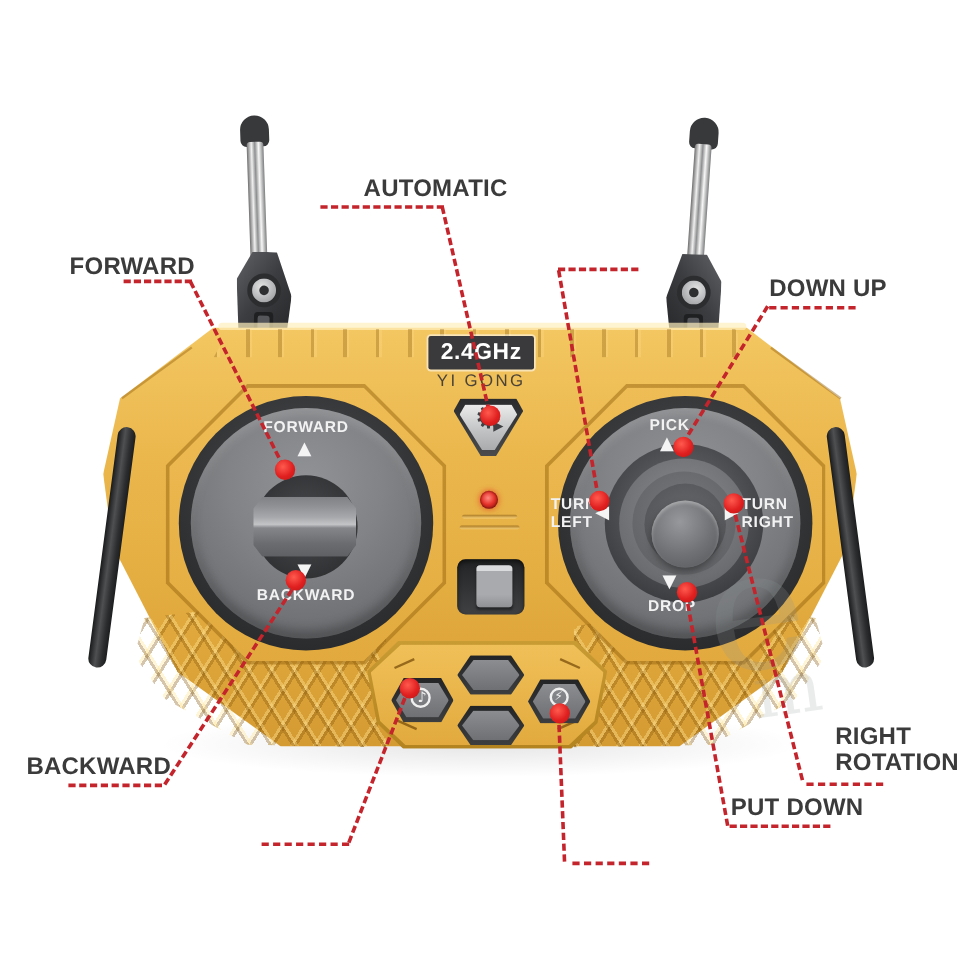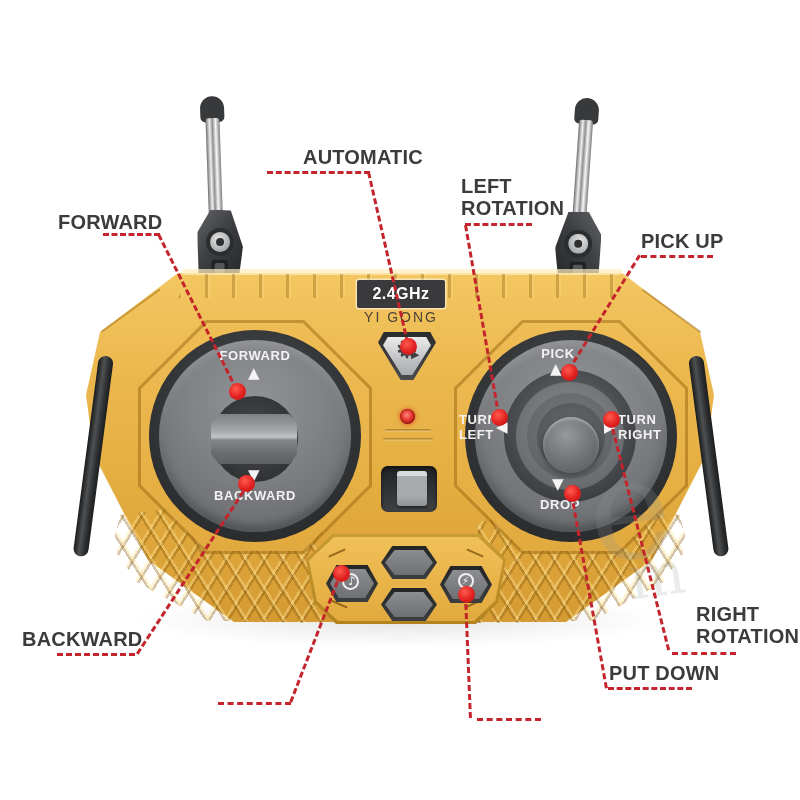--- a/index.html
+++ b/index.html
@@ -142,21 +142,21 @@
   <span class="tri" style="left:496px;top:420px;">◀</span>
   <div class="padtext" style="left:459px;top:412px;width:50px;text-align:left;line-height:15px;">TURN LEFT</div>
 
   <span class="tri" style="left:604px;top:420px;">▶</span>
   <div class="padtext" style="left:618px;top:412px;width:56px;text-align:left;line-height:15px;">TURN RIGHT</div>
 
   <span class="tri" style="left:552px;top:477px;">▼</span>
   <div class="padtext" style="left:528px;top:497px;width:64px;">DROP</div>
 
   <div class="abs" style="left:357px;top:280px;width:88px;height:28px;background:#3A3A3C;color:#ffffff;z-index:6;
-       font-weight:800;font-size:16px;text-align:center;line-height:28px;letter-spacing:.5px;
+       font-weight:800;font-size:19px;text-align:center;line-height:28px;letter-spacing:.5px;
        border-radius:2px;box-shadow:0 0 0 1.5px rgba(255,255,255,.55);">2.4GHz</div>
   <div class="abs" style="left:347px;top:309px;width:108px;text-align:center;z-index:6;
        font-weight:400;font-size:14px;color:#4C4337;letter-spacing:2px;">YI GONG</div>
 
   <div class="abs" style="left:378px;top:332px;width:58px;height:48px;z-index:6;
        clip-path:polygon(10% 0,90% 0,100% 22%,61% 100%,39% 100%,0 22%);
        background:linear-gradient(180deg,#2a2b2d,#4a4b4d);">
     <div class="abs" style="inset:5px;clip-path:polygon(10% 0,90% 0,100% 22%,61% 100%,39% 100%,0 22%);
          background:linear-gradient(180deg,#ececec,#c0c1c3 60%,#a9abad);"></div>
     <span class="abs" style="left:0;right:0;top:2px;text-align:center;font-size:26px;color:#3f4043;
@@ -219,26 +219,25 @@
   <div class="ann" style="left:58px;top:211px;">FORWARD</div>
   <div class="lead" style="left:103px;top:233px;width:57px;"></div>
   <div class="lead" style="left:160px;top:234px;width:173px;transform:rotate(63.3deg);"></div>
   <div class="dot" style="left:229px;top:383px;"></div>
 
   <div class="ann" style="left:259px;top:146px;margin-left:44px;">AUTOMATIC</div>
   <div class="lead" style="left:267px;top:171px;width:103px;"></div>
   <div class="lead" style="left:370px;top:172px;width:175px;transform:rotate(77.1deg);"></div>
   <div class="dot" style="left:400px;top:338px;"></div>
 
-  <div class="ann" style="left:461px;top:175px;width:115px;">LEFT ROTATION</div>
   <div class="lead" style="left:465px;top:223px;width:67px;"></div>
   <div class="lead" style="left:467px;top:225px;width:193px;transform:rotate(80.1deg);"></div>
   <div class="dot" style="left:491px;top:409px;"></div>
 
-  <div class="ann" style="left:641px;top:230px;">PICK UP</div>
+  <div class="ann" style="left:641px;top:230px;">DOWN UP</div>
   <div class="lead" style="left:641px;top:255px;width:72px;"></div>
   <div class="lead" style="left:641px;top:256px;width:135px;transform:rotate(121.7deg);"></div>
   <div class="dot" style="left:561px;top:364px;"></div>
 
   <div class="ann" style="left:696px;top:603px;width:120px;">RIGHT ROTATION</div>
   <div class="lead" style="left:672px;top:652px;width:64px;"></div>
   <div class="lead" style="left:612px;top:420px;width:237px;transform:rotate(75.8deg);"></div>
   <div class="dot" style="left:603px;top:411px;"></div>
 
   <div class="ann" style="left:609px;top:662px;">PUT DOWN</div>

